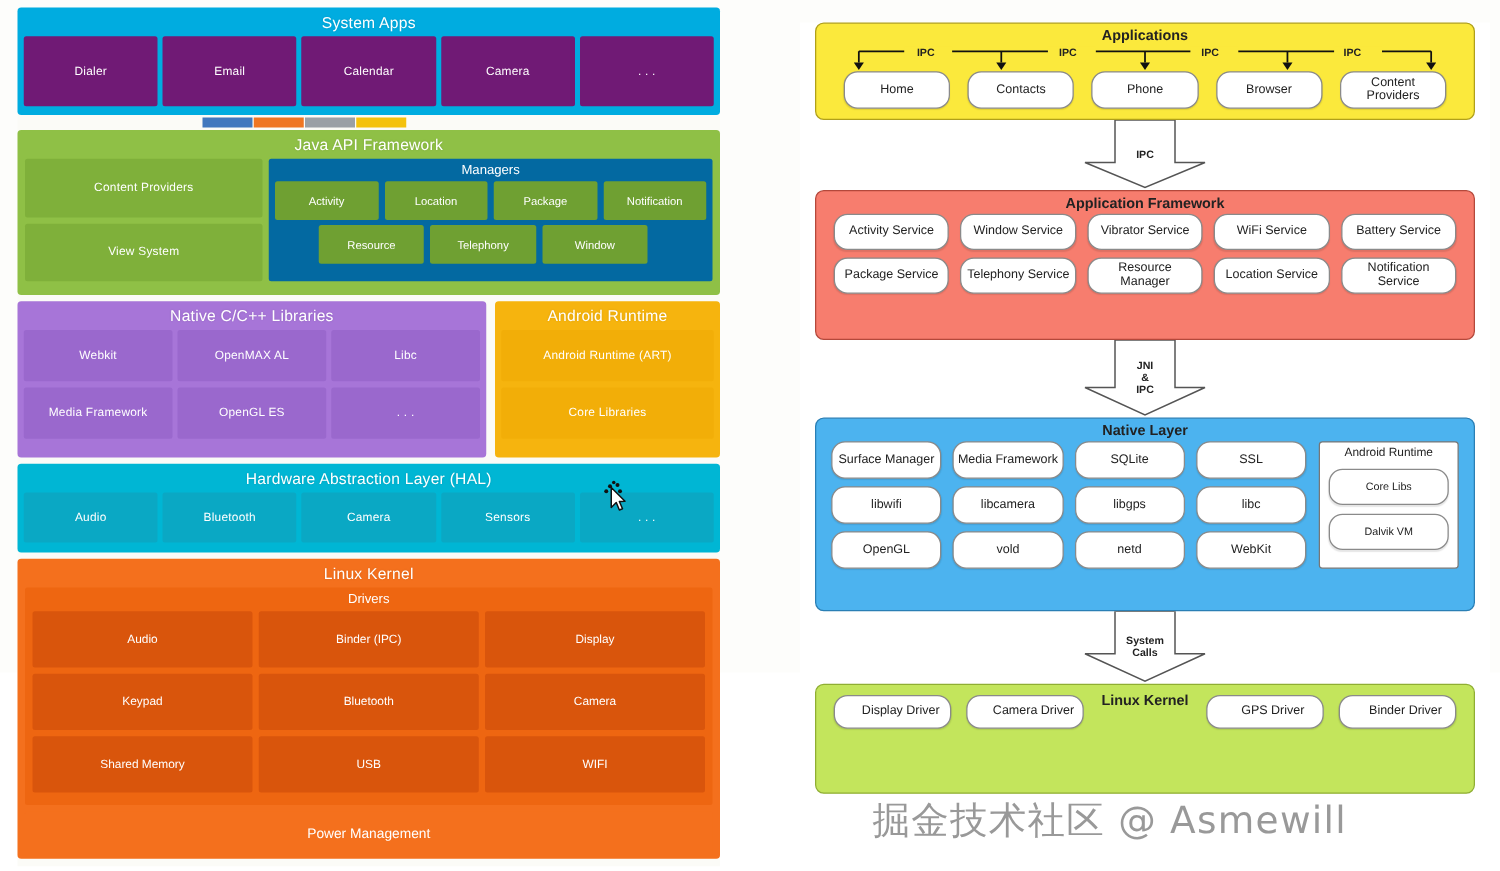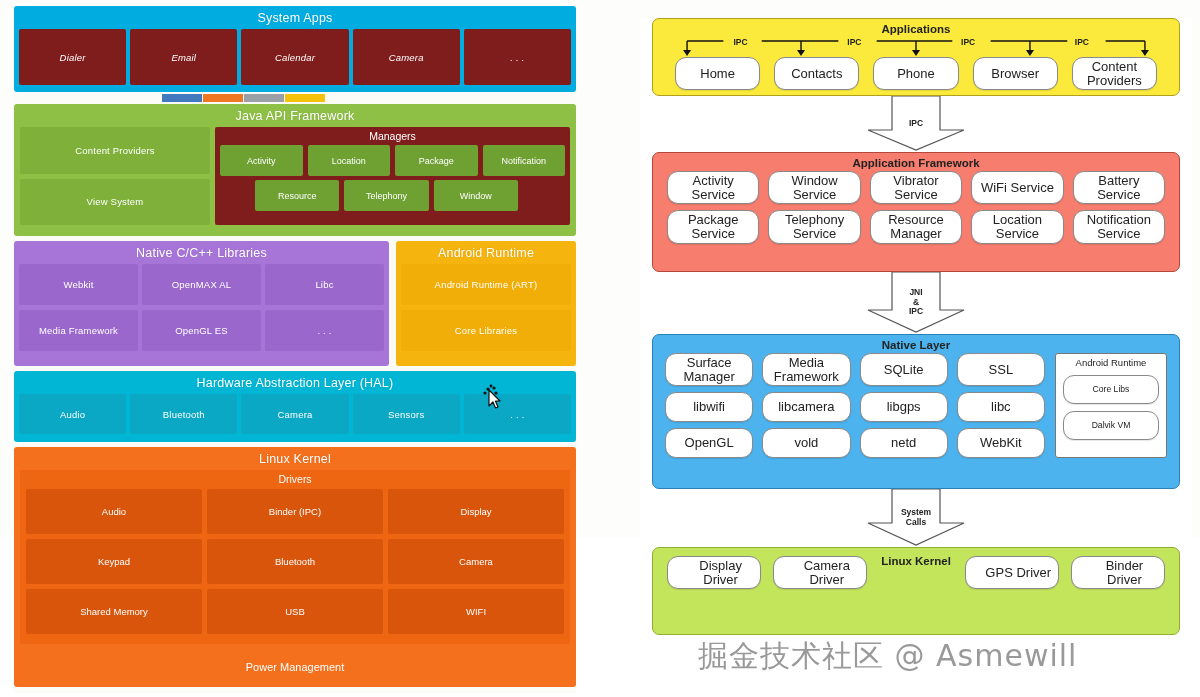--- a/index.html
+++ b/index.html
@@ -46,39 +46,39 @@
     font-size: 9.5px;
     color: #ffffff;
     border-radius: 2px;
     display: flex; align-items: center; justify-content: center;
     min-height: 40px;
     letter-spacing: .2px;
   }
 
   
   #sysapps { background: #00ace0; height: 86px; }
-  #sysapps .L-cell { background: #7f1d1d; height: 56px; font-style: italic; }
+  #sysapps .L-cell { background: #701a75; height: 56px; }
 
   
   #connector-bar {
     height: 8px;
     display: flex;
     margin: 2px 0 2px 0;
     padding-left: 148px;
     gap: 1px;
   }
   #connector-bar span { width: 40px; height: 8px; display: block; }
 
   
   #javaapi { background: #8fc046; height: 132px; }
   #javaapi .body { display: flex; gap: 5px; padding: 0 6px 6px 6px; height: 104px; }
   #javaapi .left-col { width: 190px; display: flex; flex-direction: column; gap: 5px; }
   #javaapi .left-col .L-cell { background: #7fb03a; flex: 1; }
   #javaapi .managers {
-    flex: 1; background: #7f1d1d; border-radius: 2px;
+    flex: 1; background: #0369a1; border-radius: 2px;
     display: flex; flex-direction: column;
   }
   #javaapi .managers .mg-title {
     text-align: center; font-size: 10.5px; color: #fff; padding: 3px 0 3px 0;
   }
   #javaapi .managers .mg-row { display: flex; gap: 5px; padding: 0 5px 4px 5px; }
   #javaapi .managers .mg-row.row2 { padding-left: 40px; padding-right: 52px; }
   #javaapi .managers .mg-cell {
     flex: 1 1 0; background: #6fa032; border-radius: 2px;
     font-size: 9px; color: #fff; text-align: center;
@@ -139,21 +139,21 @@
     border: 1.5px solid #999;
   }
   .R-title {
     text-align: center; font-size: 11.5px; font-weight: bold;
     color: #222; padding: 4px 0 2px 0;
   }
   .pill {
     background: #ffffff;
     border: 1px solid #8a8a8a;
     border-radius: 11px;
-    font-size: 13px;
+    font-size: 10px;
     color: #222;
     text-align: center;
     display: flex; align-items: center; justify-content: center;
     line-height: 1.05;
     min-height: 26px;
     box-shadow: 0 1px 1px rgba(0,0,0,.10);
     padding: 2px 3px;
   }
 
   

